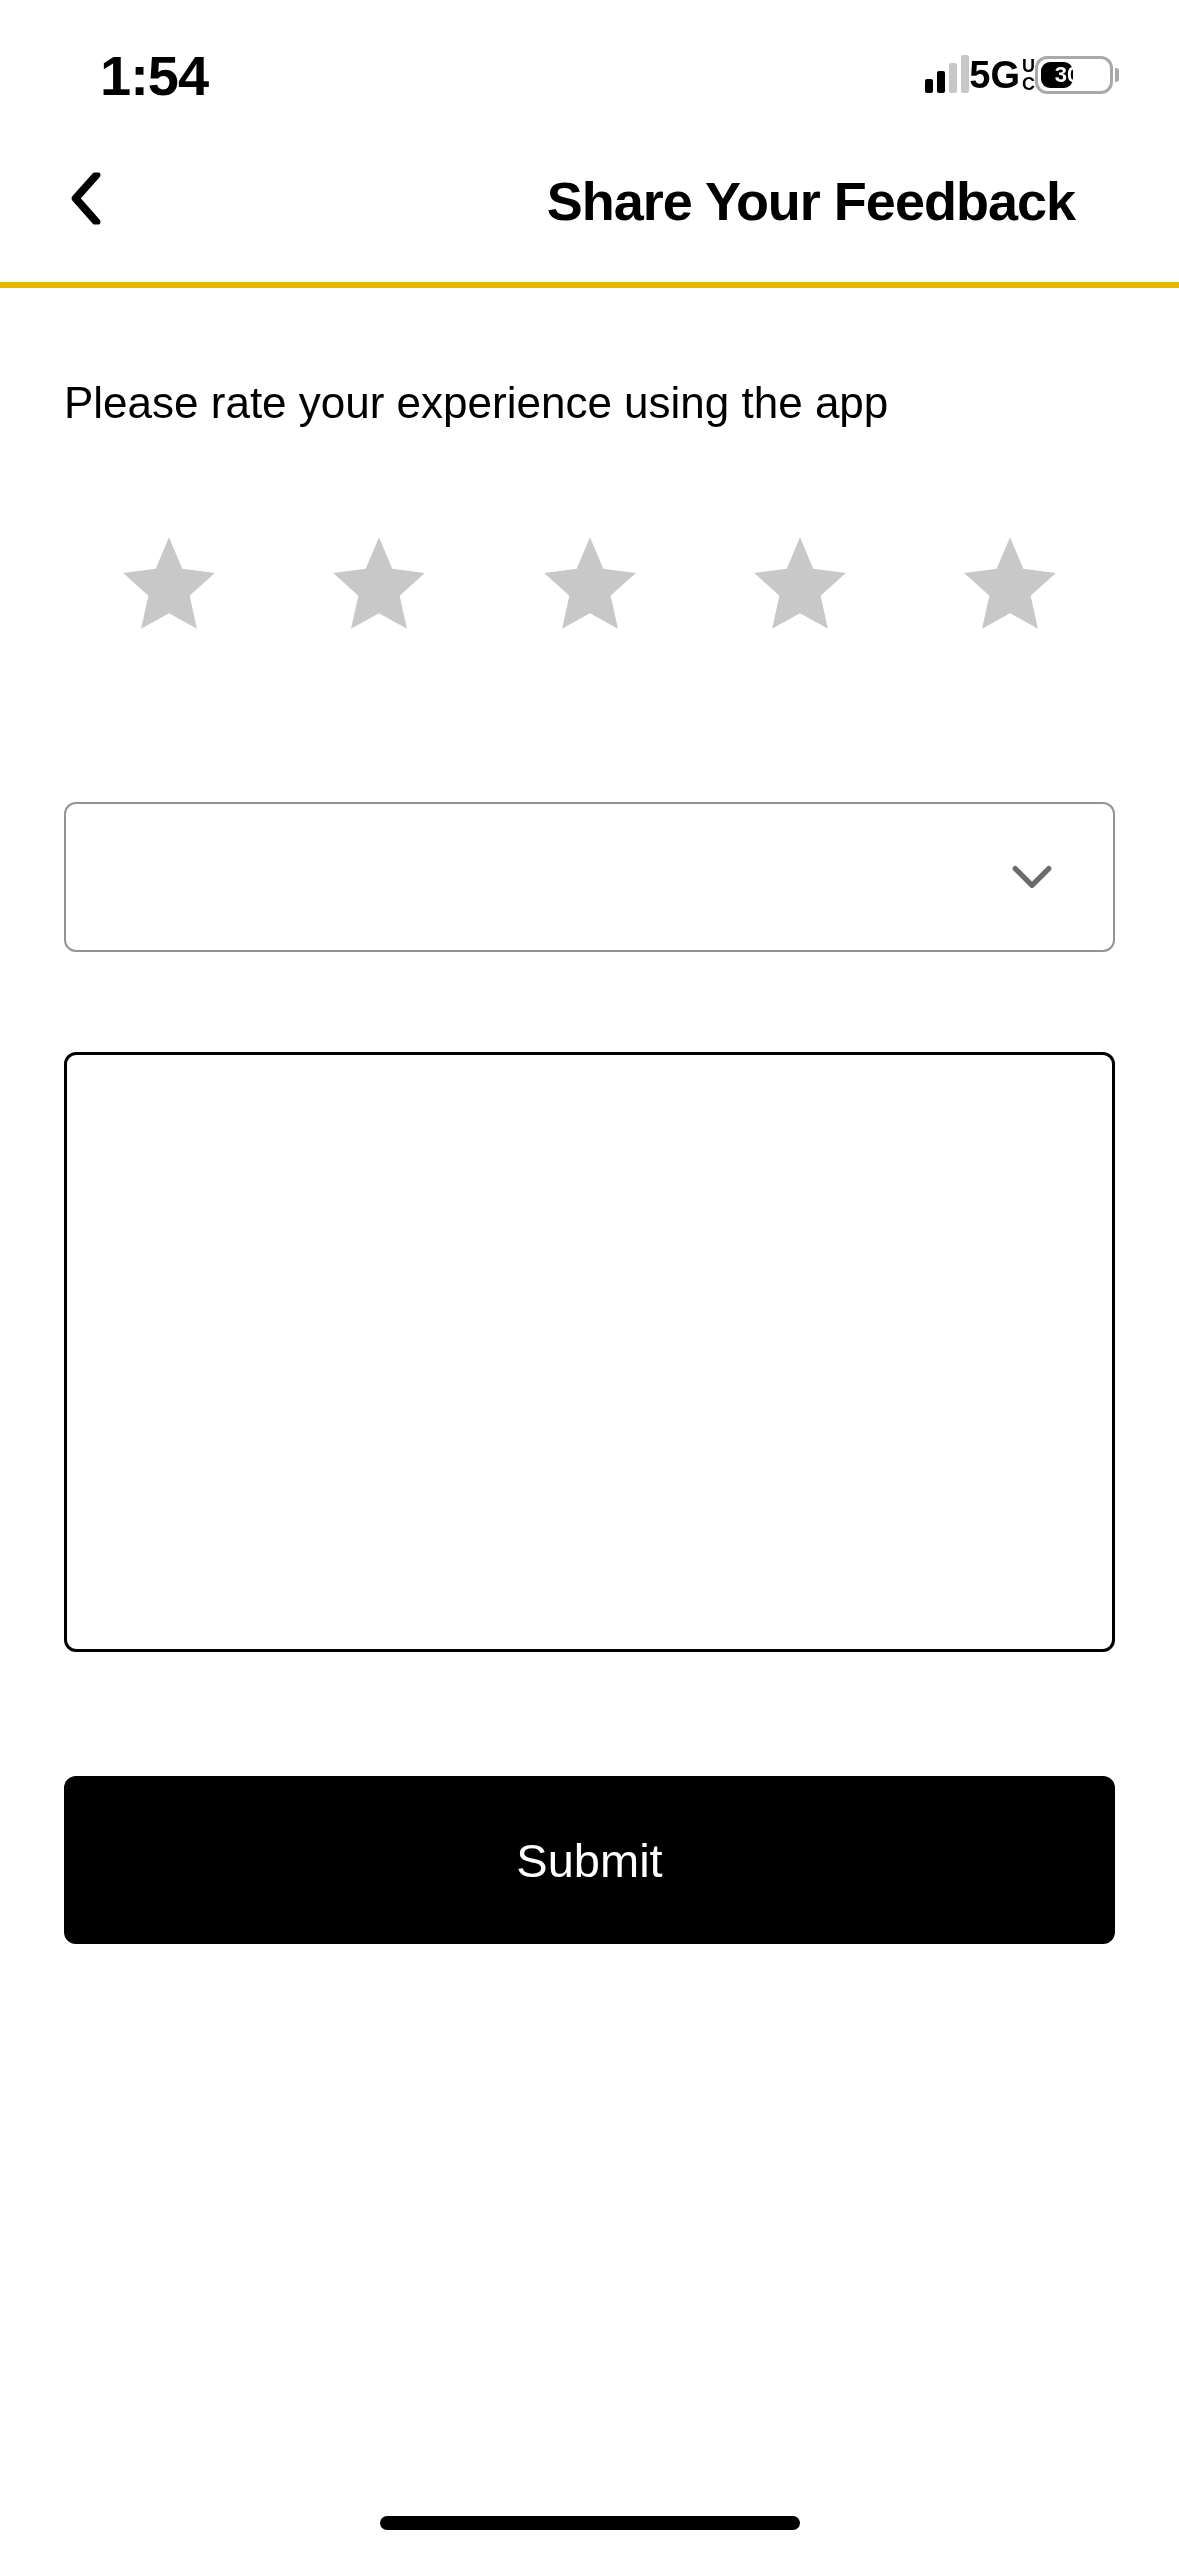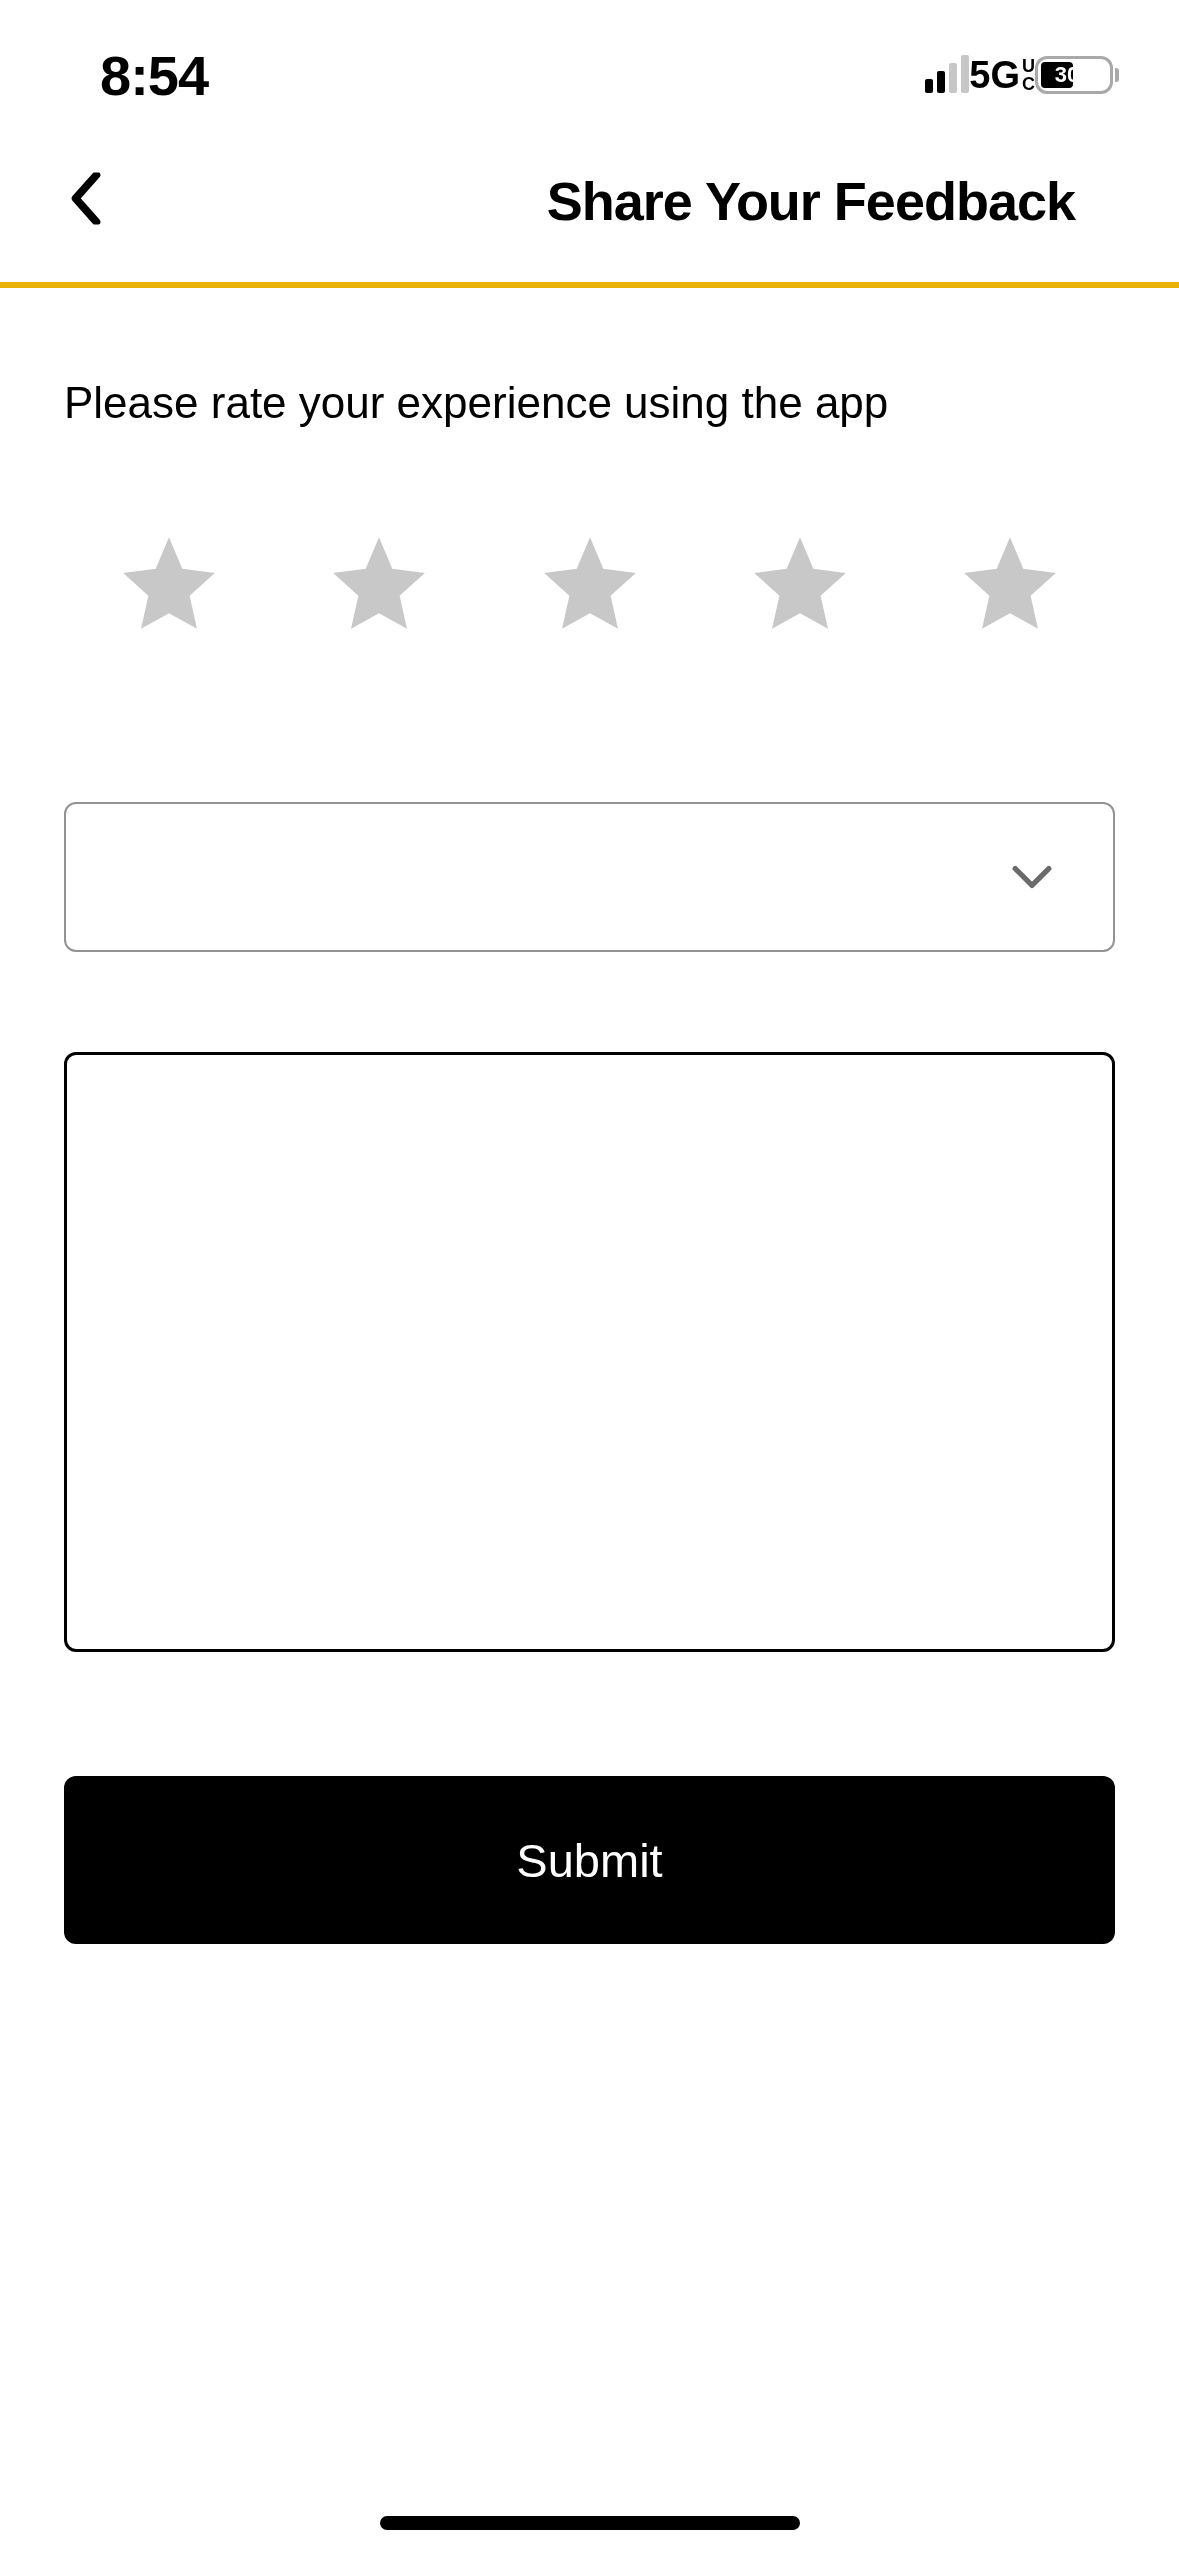--- a/index.html
+++ b/index.html
@@ -65,21 +65,21 @@
       border: 3px solid #a9a9a9;
       border-radius: 12px;
       position: relative;
       display: flex;
       align-items: center;
       padding: 3px;
     }
     .battery-fill {
       height: 100%;
       background: #000;
-      border-radius: 4px;
+      border-radius: 9px;
       display: flex;
       align-items: center;
       justify-content: center;
       color: #fff;
       font-size: 22px;
       font-weight: 700;
       width: 30%;
       min-width: 32px;
       padding-left: 20px;
     }
@@ -180,21 +180,21 @@
       width: 420px;
       height: 14px;
       background: #000;
       border-radius: 10px;
     }
   </style>
 </head>
 <body>
 
 <div class="status-bar">
-  <div class="status-time">8:54</div>
+  <div class="status-time">1:54</div>
   <div class="status-right">
     <div class="signal-bars">
       <div class="signal-bar" style="height:14px;background:#000;"></div>
       <div class="signal-bar" style="height:22px;background:#000;"></div>
       <div class="signal-bar" style="height:30px;background:#c7c7c7;"></div>
       <div class="signal-bar" style="height:38px;background:#c7c7c7;"></div>
     </div>
     <div class="network-label">
       <span>5G</span>
       <span class="network-sub">

